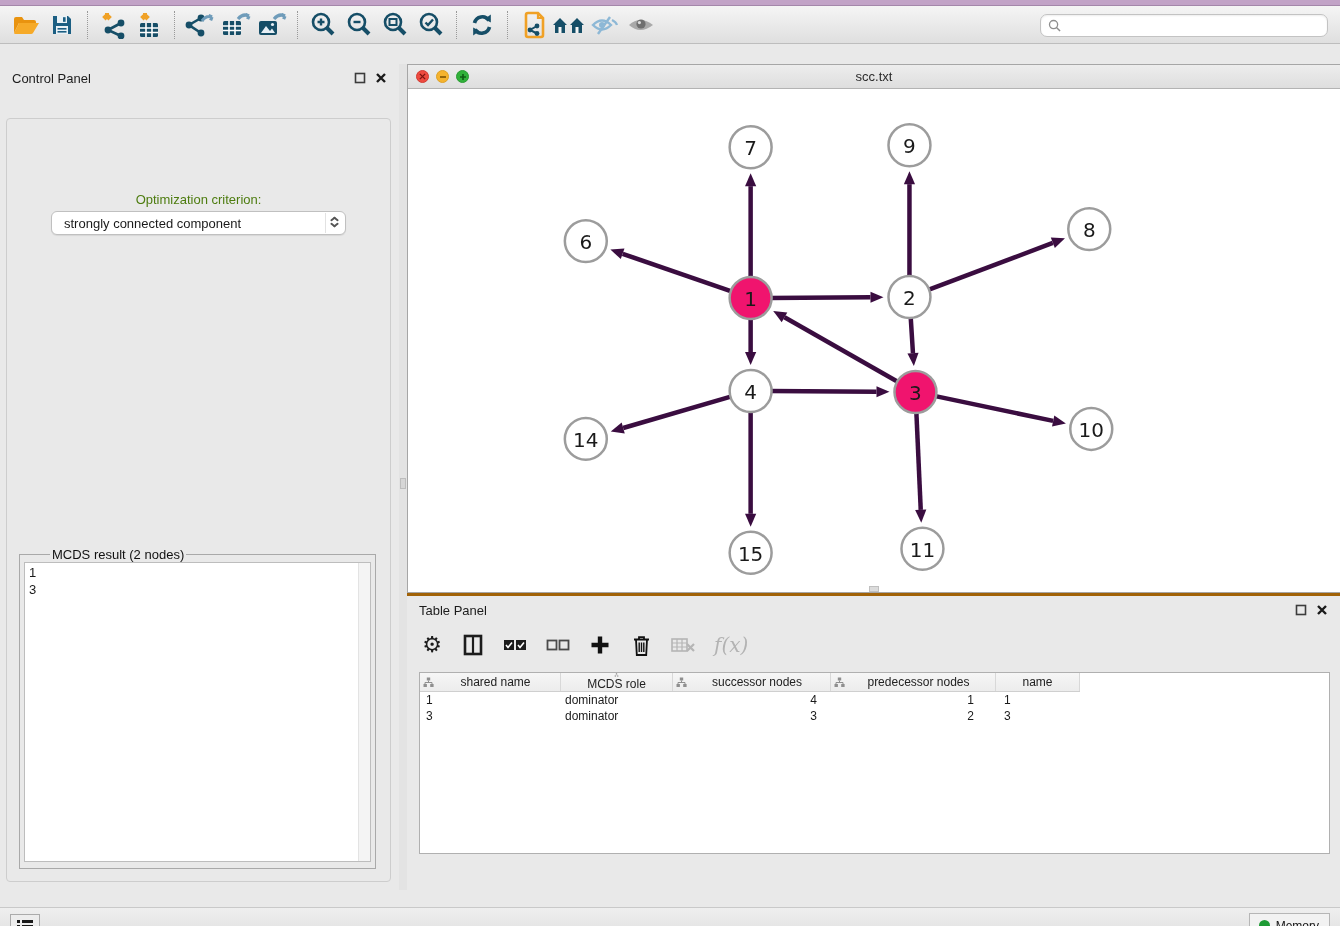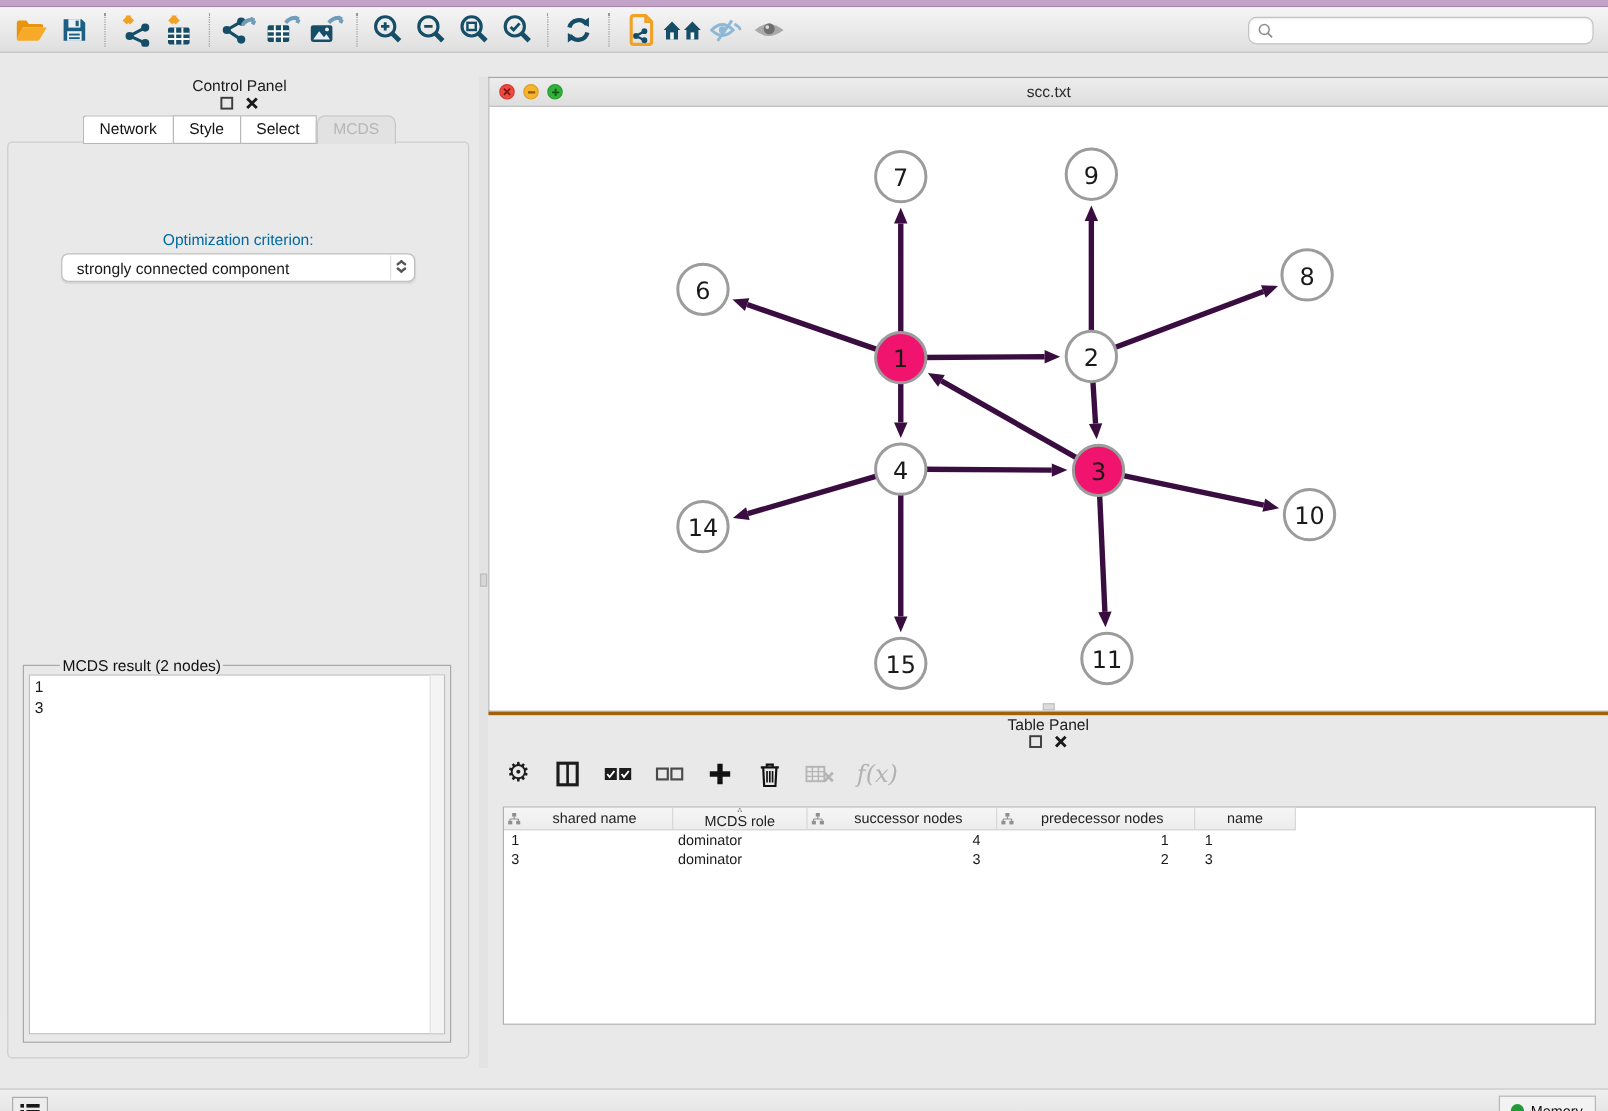--- a/index.html
+++ b/index.html
@@ -21,29 +21,29 @@
   .search-box input { border:none; outline:none; flex:1; font-size:12px; background:transparent; font-family:"Liberation Sans",sans-serif; }
 
   
   .main { position:absolute; top:64px; left:0; right:0; bottom:36px; display:flex; }
   .control-panel { width:399px; position:relative; background:#e9e9e9; flex:none; }
   .v-splitter { width:8px; background:#e3e3e3; position:relative; flex:none; }
   .v-splitter .handle { position:absolute; top:414px; left:1px; width:6px; height:11px; background:#d6d6d6; border:1px solid #bdbdbd; }
   .right-col { flex:1; display:flex; flex-direction:column; min-width:0; }
 
   
-  .panel-header { height:28px; display:flex; align-items:center; padding:0 12px; font-size:13px; color:#1c1c1c;flex-direction:column; }
+  .panel-header { height:28px; display:flex; align-items:center; padding:0 12px; font-size:13px; color:#1c1c1c; }
   .panel-header .spacer { flex:1; }
   .ph-icons { display:flex; gap:9px; align-items:center; }
   .cp-tabs { position:absolute; top:32px; left:0; right:0; display:flex; justify-content:center; z-index:2; }
   .cp-tab { font-size:13px; padding:3px 13px 4px; background:#fff; border:1px solid #b8b8b8; border-right:none; color:#111; }
   .cp-tab:first-child { border-radius:3px 0 0 0; }
   .cp-tab.mcds { background:#e2e2e2; color:#b6b6b6; border:1px solid #c6c6c6; border-bottom:none; border-radius:7px 7px 0 0; }
   .cp-body { position:absolute; top:54px; left:6px; right:8px; bottom:8px; border:1px solid #cdcdcd; border-radius:4px; background:#e9e9e9; }
-  .opt-label { position:absolute; top:73px; left:0; right:0; text-align:center; font-size:13px; color:#0369a1; }
+  .opt-label { position:absolute; top:73px; left:0; right:0; text-align:center; font-size:13px; color:#4d7c0f; }
   .mcds-select { position:absolute; top:92px; left:44px; right:44px; height:24px; background:#fff; border:1px solid #c0c0c0; border-radius:6px; display:flex; align-items:center; padding:0 4px 0 12px; font-size:13px; box-shadow:0 1px 1px rgba(0,0,0,.08); }
   .mcds-select .val { flex:1; }
   .stepper { width:16px; height:20px; display:flex; flex-direction:column; align-items:center; justify-content:center; gap:1px; border-left:1px solid #e2e2e2; }
   .chev { width:8px; height:5px; position:relative; }
   .chev:before, .chev:after { content:""; position:absolute; top:0; width:6px; height:2px; background:#555; border-radius:1px; }
   .chev.up:before { left:0; transform:rotate(-38deg); } .chev.up:after { right:-1px; transform:rotate(38deg); }
   .chev.dn:before { left:0; transform:rotate(38deg); } .chev.dn:after { right:-1px; transform:rotate(-38deg); }
   .btn-row { position:absolute; top:126px; left:0; right:0; display:flex; justify-content:center; gap:13px; }
   .push-btn { font-size:13px; padding:3px 16px 4px; background:linear-gradient(#fff,#f2f2f2); border:1px solid #b7b7b7; border-radius:5px; color:#111; font-family:"Liberation Sans",sans-serif; }
   .mcds-fieldset { position:absolute; top:428px; left:12px; right:14px; bottom:12px; border:1px solid #a9a9a9; background:transparent;padding-left:28px; }
@@ -242,26 +242,20 @@
         <span>Control Panel</span>
         <span class="spacer"></span>
         <span class="ph-icons">
           <svg width="12" height="12" viewBox="0 0 12 12">
               <rect x="1.5" y="1.5" width="9" height="9" fill="none" stroke="#3c3c3c" stroke-width="1.6"></rect>
             </svg>
           <svg width="12" height="12" viewBox="0 0 12 12">
               <path d="M2 2 L10 10 M10 2 L2 10" stroke="#1a1a1a" stroke-width="2.4"></path>
             </svg>
         </span>
-      </div>
-      <div class="cp-tabs">
-        <span class="cp-tab">Network</span>
-        <span class="cp-tab">Style</span>
-        <span class="cp-tab" style="border-right:1px solid #b8b8b8">Select</span>
-        <span class="cp-tab mcds">MCDS</span>
       </div>
       <div class="cp-body">
         <div class="opt-label">Optimization criterion:</div>
         <div class="mcds-select">
           <span class="val">strongly connected component</span>
           <span class="stepper">
               <span class="chev up"></span>
               <span class="chev dn"></span>
             </span>
         </div>

